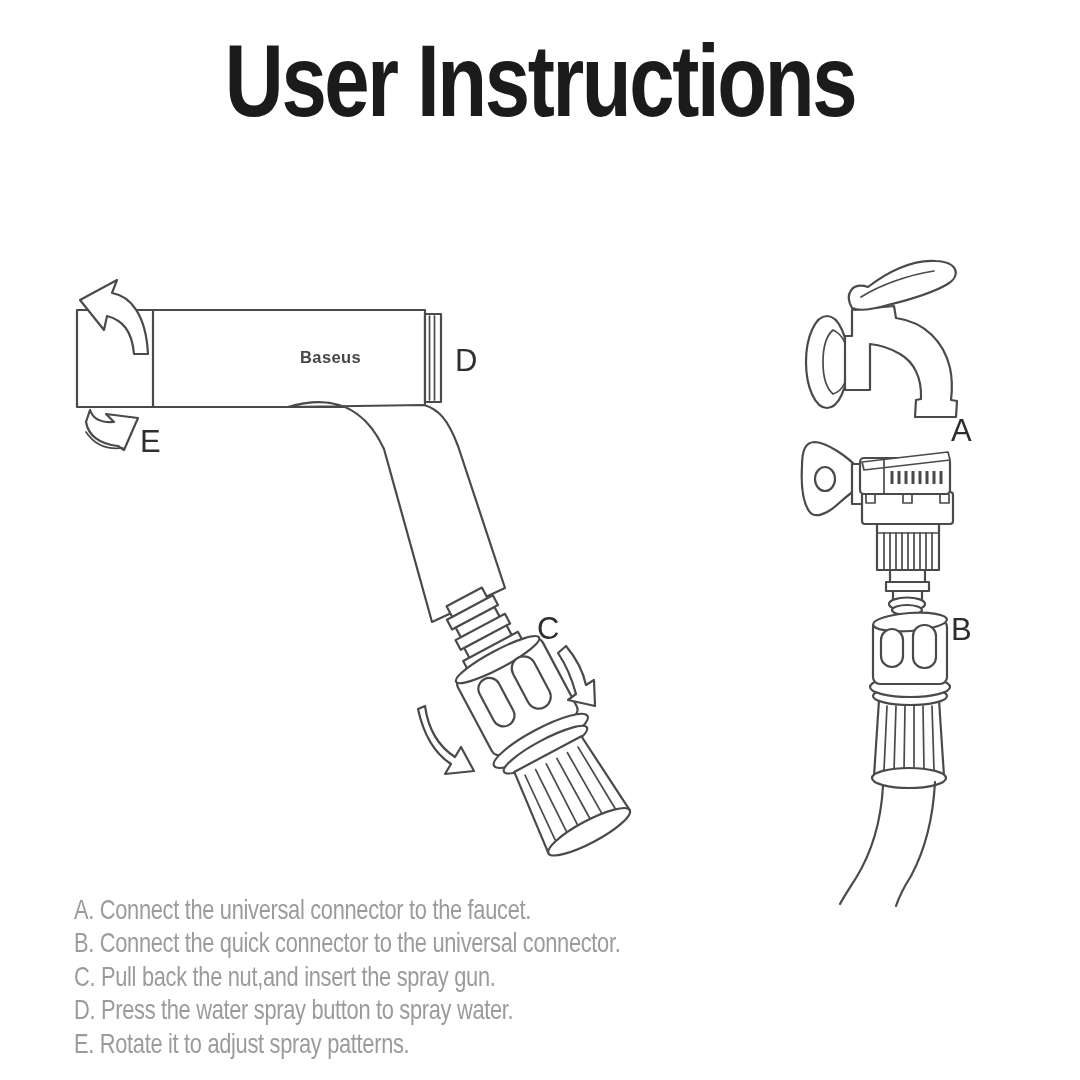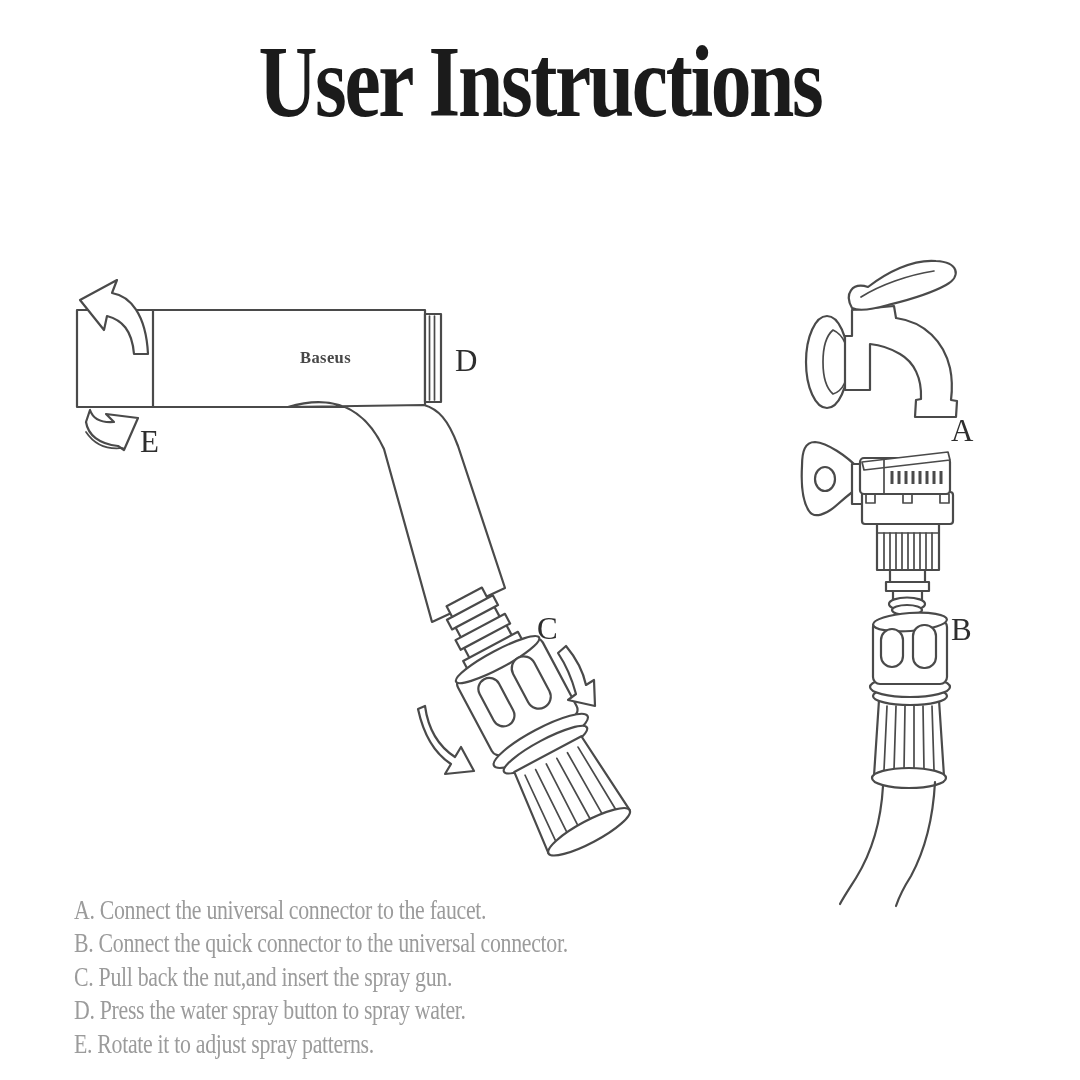--- a/index.html
+++ b/index.html
@@ -1,19 +1,19 @@
 <!DOCTYPE html>
 <html style="--background: #ffffff; --line: #4a4a4a; --title-text: #1b1b1b; --label-text: #2e2e2e; --brand-text: #474747; --instruction-text: #9b9b9b;"><head>
 <meta charset="utf-8">
 <style>
   html,body{margin:0;padding:0;background:#fff;}
   .page{
     position:relative;width:1080px;height:1080px;overflow:hidden;
     background:var(--background,#ffffff);
-    font-family:Liberation Serif, serif;
+    font-family:Liberation Sans, sans-serif;
   }
   .title{
     position:absolute;top:28px;left:0;width:100%;margin:0;
     text-align:center;font-size:102px;font-weight:800;line-height:1.05;
     letter-spacing:-3px;color:var(--title-text,#1b1b1b);
     transform:scaleX(0.8);transform-origin:50% 0;
   }
   svg.diagram{position:absolute;left:0;top:0;}
   .s{fill:#ffffff;stroke:var(--line,#4a4a4a);stroke-width:2.2;stroke-linejoin:round;stroke-linecap:round;}
   .sn{fill:none;stroke:var(--line,#4a4a4a);stroke-width:2.2;stroke-linejoin:round;stroke-linecap:round;}

